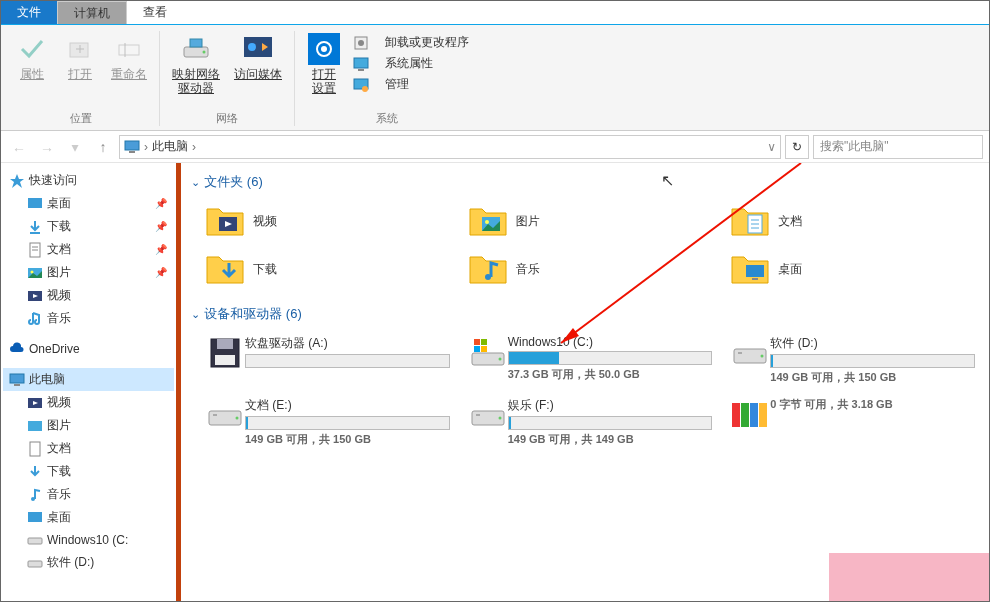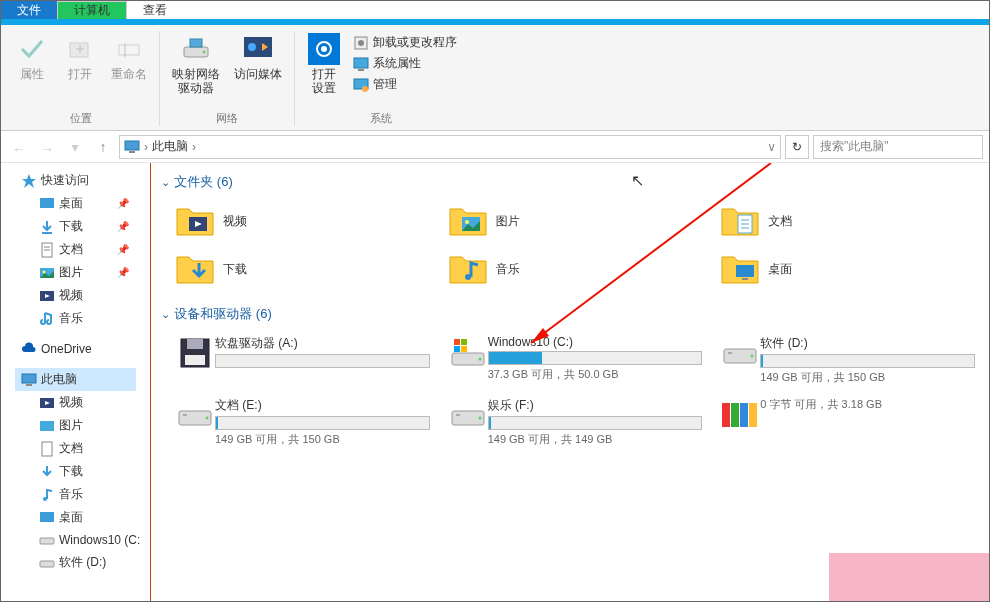--- a/index.html
+++ b/index.html
@@ -1,70 +1,70 @@
 <!DOCTYPE html>
 <html><head>
 <meta charset="utf-8">
 <style>
 * { margin: 0; padding: 0; box-sizing: border-box; font-family: "Microsoft YaHei", "Segoe UI", sans-serif; }
 body { background: #fff; font-size: 12px; color: #333; width: 990px; height: 602px; overflow: hidden; border: 1px solid #666; position: relative; }
 
 
-.tabs { height: 24px; display: flex; align-items: stretch; background: #fff; border-bottom: 6px solid #0ea5e9; }
+.tabs { height: 24px; display: flex; align-items: stretch; background: #fff; border-bottom: 1px solid #0ea5e9; }
 .tab { padding: 4px 16px; font-size: 12px; cursor: pointer; display: flex; align-items: center; }
 .tab.file { background: #1979ca; color: #fff; }
-.tab.active { background: #22c55e; border: 1px solid #ccc; border-bottom: none; }
+.tab.active { background: #a3a3a3; border: 1px solid #ccc; border-bottom: none; }
 
 
 .ribbon { height: 106px; background: #f5f5f5; border-bottom: 1px solid #ccc; display: flex; padding: 2px 4px 0 4px; }
 .group { display: flex; flex-direction: column; align-items: center; padding: 0 6px; }
 .group-sep { width: 1px; background: #ddd; margin: 4px 2px; }
 .group-items { display: flex; align-items: flex-start; flex: 1; gap: 6px; padding-top: 4px; }
 .group-label { font-size: 11px; color: #777; padding: 2px 0 4px; }
 .rbtn { display: flex; flex-direction: column; align-items: center; gap: 2px; cursor: pointer; padding: 2px 4px; min-width: 42px; }
 .rbtn .ico { width: 32px; height: 32px; display: flex; align-items: center; justify-content: center; }
-.rbtn .lbl { font-size: 12px; text-align: center; line-height: 14px; }
+.rbtn .lbl { font-size: 12px; text-align: center; line-height: 14px; text-decoration: underline; }
 .rbtn.disabled { opacity: 0.5; }
 .sysitems { display: flex; flex-direction: column; gap: 2px; padding-top: 2px; }
-.sysrow { display: flex; align-items: center; gap: 4px; font-size: 12px; cursor: pointer; padding: 1px 2px; }
+.sysrow { display: flex; align-items: center; gap: 16px; font-size: 12px; cursor: pointer; padding: 1px 2px; }
 .sysrow .sico { width: 16px; height: 16px; }
 
 
 .navbar { height: 32px; display: flex; align-items: center; padding: 0 6px; gap: 4px; border-bottom: 1px solid #e5e5e5; }
 .navbtn { width: 24px; height: 24px; display: flex; align-items: center; justify-content: center; cursor: pointer; color: #888; font-size: 14px; }
 .navbtn.disabled { color: #ccc; }
 .breadcrumb { flex: 1; height: 24px; border: 1px solid #ccc; display: flex; align-items: center; padding: 0 4px; gap: 4px; }
 .bc-ico { width: 16px; height: 16px; }
 .bc-sep { color: #777; }
 .refresh { width: 24px; height: 24px; border: 1px solid #ccc; display: flex; align-items: center; justify-content: center; cursor: pointer; }
 .searchbox { width: 170px; height: 24px; border: 1px solid #ccc; padding: 0 6px; color: #888; display: flex; align-items: center; }
 
 
 .main { display: flex; height: calc(602px - 24px - 106px - 32px - 2px); }
-.tree { width: 150px; border-right: 1px solid #c2410c; padding: 6px 14px; overflow: hidden; }
+.tree { width: 180px; border-right: 5px solid #c2410c; padding: 6px 2px; overflow: hidden; }
 .tnode { display: flex; align-items: center; gap: 4px; padding: 3px 6px; cursor: pointer; white-space: nowrap; }
 .tnode.sel { background: #cde8ff; }
 .tnode .tico { width: 16px; height: 16px; flex-shrink: 0; }
 .tnode .pin { color: #aaa; font-size: 10px; margin-left: auto; }
 .tgroup { margin-bottom: 8px; }
 .tindent { padding-left: 18px; }
 
 .content { flex: 1; padding: 6px 10px; overflow: hidden; position: relative; }
 .section-hdr { color: #1a5fa5; font-size: 13px; padding: 4px 0; display: flex; align-items: center; gap: 4px; cursor: pointer; }
 .section-hdr .chev { font-size: 11px; }
 .items-grid { display: grid; grid-template-columns: repeat(3, 1fr); gap: 4px 10px; padding: 4px 0 10px 10px; }
 .folder-item { display: flex; align-items: center; gap: 8px; padding: 4px; cursor: pointer; }
 .folder-item .fico { width: 40px; height: 36px; }
 .drive-item { display: flex; padding: 4px; cursor: pointer; }
 .drive-item .dico { width: 40px; height: 36px; display: flex; align-items: center; justify-content: center; }
 .drive-info { flex: 1; display: flex; flex-direction: column; gap: 2px; }
 .drive-name { font-size: 12px; }
 .drive-bar { height: 14px; border: 1px solid #bbb; background: #eee; position: relative; }
 .drive-fill { height: 100%; background: #26a0da; }
-.drive-sub { font-size: 11px; color: #666; }
+.drive-sub { font-size: 11px; color: #666; font-weight: bold; }
 
 
 .arrow-svg { position: absolute; top: 0; left: 0; pointer-events: none; }
 .cursor-ptr { position: absolute; font-size: 16px; pointer-events: none; }
 
 
 .pinkbox { position: absolute; right: 0; bottom: 0; width: 160px; height: 48px; background: #f7b6c5; }
 
 
 svg { display: block; }

